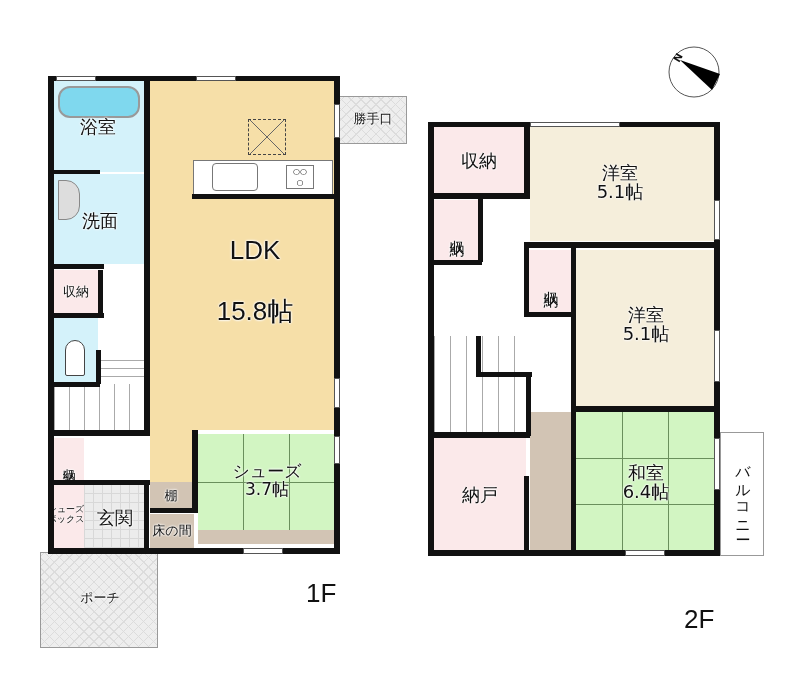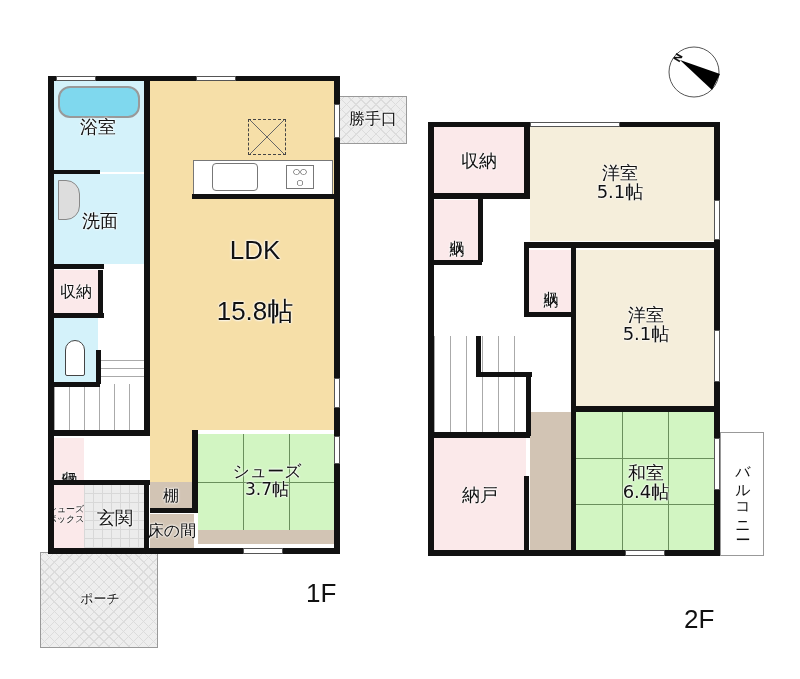--- a/index.html
+++ b/index.html
@@ -4,21 +4,21 @@
 <style>
   html,body{margin:0;padding:0;background:#ffffff;}
   body{width:800px;height:679px;position:relative;overflow:hidden;font-family:"DejaVu Sans","Liberation Sans",sans-serif;color:#111;}
   .abs{position:absolute;box-sizing:border-box;}
   .wall{position:absolute;background:#111;}
   .room{position:absolute;box-sizing:border-box;display:flex;flex-direction:column;align-items:center;justify-content:center;text-align:center;line-height:1.05;}
   .lbl{font-weight:500;text-shadow:0 0 2px #fff,0 0 2px #fff,0 0 3px #fff;}
   .big{font-size:26px;}
   .med{font-size:18px;}
   .sm{font-size:15px;}
-  .xs{font-size:16px;}
+  .xs{font-size:13px;}
   .xxs{font-size:9px;line-height:1.1;}
   .vert{writing-mode:vertical-rl;letter-spacing:2px;}
   .bath{background:#d4f2fa;}
   .ldk{background:#f6dfa8;}
   .storage{background:#fbe9ea;}
   .wash{background:#d4f2fa;}
   .wa{background:#d2f5c2;}
   .yo{background:#f5eedb;}
   .wood{background:#d2c4b4;}
   .tile{background:#ececec;background-image:linear-gradient(#d8d8d8 1px,transparent 1px),linear-gradient(90deg,#d8d8d8 1px,transparent 1px);background-size:9px 9px;}
@@ -35,21 +35,21 @@
   <svg width="56" height="52">
     <circle cx="28" cy="26" r="25" fill="#fff" stroke="#555" stroke-width="1"></circle>
     <polygon points="14,14 54,28 46,44" fill="#000"></polygon>
   </svg>
   <span class="abs" style="left:8px;top:6px;font-size:10px;font-weight:bold;transform:rotate(-60deg);">N</span>
 </div>
 
 <div>
 
   <div class="abs hatch" style="left:40px;top:552px;width:118px;height:96px;"></div>
-  <div class="room lbl sm" style="left:60px;top:588px;width:80px;height:22px;font-size:13px;">ポーチ</div>
+  <div class="room lbl sm" style="left:60px;top:588px;width:80px;height:22px;font-size:13px;font-family:Liberation Mono, monospace;">ポーチ</div>
 
   <div class="abs hatch" style="left:335px;top:96px;width:72px;height:48px;"></div>
   <div class="room lbl xs" style="left:345px;top:108px;width:56px;height:22px;">勝手口</div>
 
   <div class="abs bath" style="left:54px;top:80px;width:90px;height:92px;"></div>
   <div class="abs" style="left:58px;top:86px;width:82px;height:32px;background:#7fd8ee;border:2px solid #999;border-radius:12px;"></div>
   <div class="room lbl med" style="left:58px;top:112px;width:80px;height:30px;">浴室</div>
 
   <div class="abs wash" style="left:54px;top:174px;width:90px;height:90px;"></div>
   <div class="abs" style="left:58px;top:180px;width:22px;height:40px;background:#ddd;border:1px solid #888;border-radius:0 14px 14px 0;"></div>

